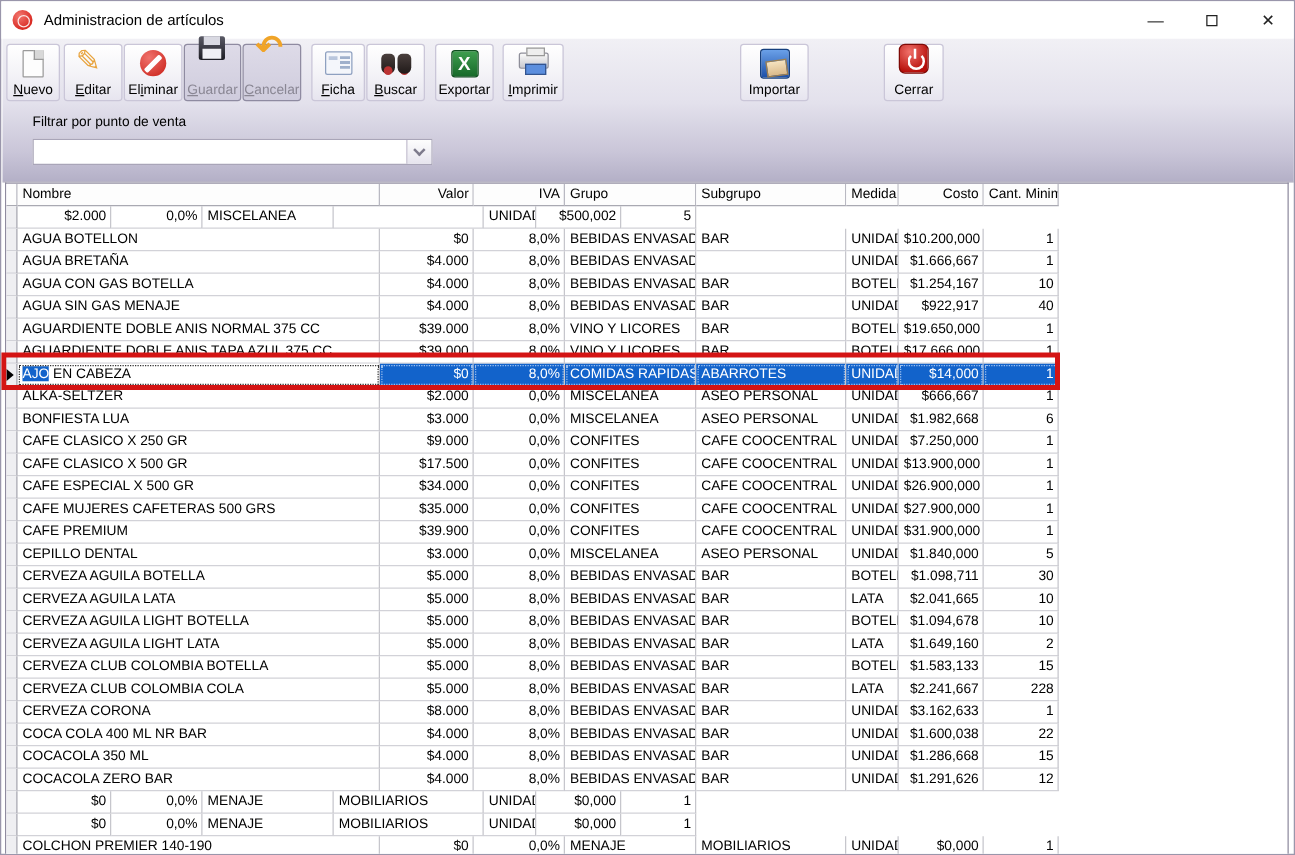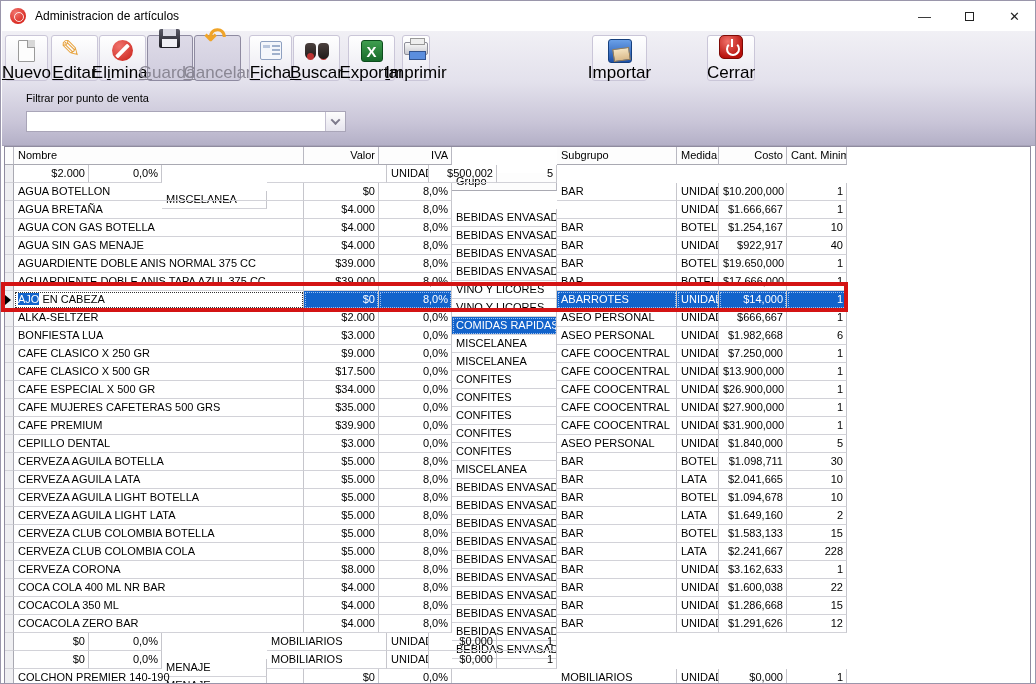--- a/index.html
+++ b/index.html
@@ -46,21 +46,21 @@
     position:absolute; top:1px; height:46px;
     display:flex; flex-direction:column; align-items:center; justify-content:flex-end;
     background:linear-gradient(#ffffff, #f2f1f6 60%, #e7e5ef);
     border:1px solid #cac6d8; border-radius:3px;
     padding-bottom:1px; cursor:default;
   }
   .tb-btn.disabled {
     background:linear-gradient(#dedbe8, #cfccdd);
     border:1px solid #8f8ba1;
   }
-  .tb-btn .lbl { font-size:17px; color:#000; line-height:13px; white-space:nowrap; }
+  .tb-btn .lbl { font-size:11px; color:#000; line-height:13px; white-space:nowrap; }
   .tb-btn.disabled .lbl { color:#8a8794;margin-top:40px; }
   .tb-btn .ic { height:28px; width:30px; position:relative; margin-top:2px; }
 
   
   .ico { position:absolute; }
   .ic-page { left:6px; top:2px; width:17px; height:22px; background:#fdfdfd; border:1px solid #9a9a9a; border-radius:1px; }
   .ic-page::after { content:""; position:absolute; right:-1px; top:-1px; width:7px; height:7px;
      background:#d8d8d8; border-left:1px solid #9a9a9a; border-bottom:1px solid #9a9a9a; }
   .ic-pencil { left:1px; top:-3px; font-size:24px; color:#e8a33d; transform:rotate(0deg); }
   .ic-noentry { left:4px; top:2px; width:21px; height:21px; border-radius:50%;
@@ -121,21 +121,21 @@
     height:18px; line-height:17px; padding:0 3px 0 4px;
     white-space:nowrap; overflow:hidden;
     border-right:1px solid #c6c6cc; border-bottom:1px solid #d2d2d8;
     color:#000; flex:0 0 auto;
   }
   .g-head .g-cell { border-bottom:1px solid #a9a9b2; border-right:1px solid #b9b9c2; background:#fdfdfd; }
   .c-sel { width:9px; padding:0; background:#efeff2; border-right:1px solid #a9a9b2; position:relative; }
   .c-nombre { width:290px; }
   .c-valor { width:75px; text-align:right; }
   .c-iva { width:73px; text-align:right; }
-  .c-grupo { width:105px;margin-top:26px; }
+  .c-grupo { width:105px; }
   .c-subgrupo { width:120px; }
   .c-medida { width:42px; }
   .c-costo { width:68px; text-align:right; }
   .c-cant { width:60px; text-align:right; }
 
   .rowsel .g-cell.blue { background:#1263cb; color:#fff; outline:1px dotted #9cc0ef; outline-offset:-2px; }
   .cell-edit { background:#fff; outline:1px dotted #333; outline-offset:-2px; }
   .cell-edit .hl { background:#1263cb; color:#fff; }
   .sel-marker { position:absolute; left:0px; top:4px; width:0; height:0;
      border-left:6px solid #000; border-top:5px solid transparent; border-bottom:5px solid transparent; }
@@ -208,21 +208,21 @@
         </span>
       </div>
       <div class="lbl"><u>B</u>uscar</div>
     </div>
     <div class="tb-btn" style="left: 346px; width: 47px;">
       <div class="ic">
         <span class="ico ic-excel">X</span>
       </div>
       <div class="lbl">Exportar</div>
     </div>
-    <div class="tb-btn" style="left: 400px; width: 28px;">
+    <div class="tb-btn" style="left: 400px; width: 49px;">
       <div class="ic">
         <span class="ico ic-printer"></span>
       </div>
       <div class="lbl"><u>I</u>mprimir</div>
     </div>
     <div class="tb-btn" style="left: 590px; width: 55px;">
       <div class="ic">
         <span class="ico ic-import"></span>
       </div>
       <div class="lbl">Importar</div>

